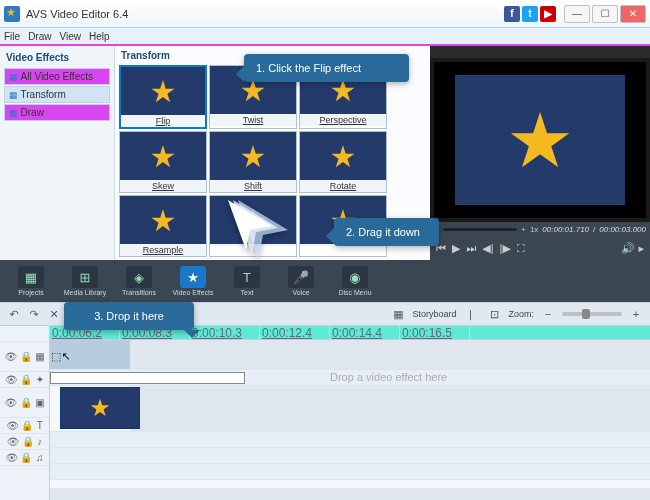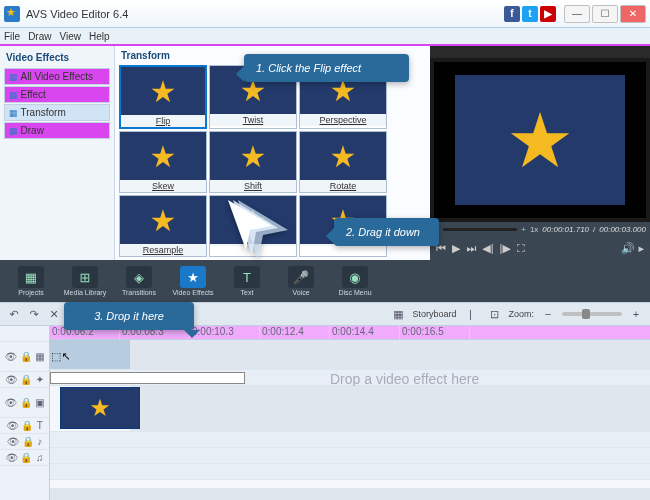--- a/index.html
+++ b/index.html
@@ -55,32 +55,32 @@
 .timetoolbar .btn { width: 20px; height: 18px; display: inline-flex; align-items: center; justify-content: center; font-size: 11px; color: #556; }
 .timetoolbar .right { margin-left: auto; display: flex; align-items: center; gap: 4px; }
 .timetoolbar .slider { width: 60px; height: 4px; background: #c0c0c0; border-radius: 2px; position: relative; }
 .timetoolbar .slider::after { content: ""; position: absolute; width: 8px; height: 10px; background: #888; top: -3px; left: 20px; border-radius: 2px; }
 
 .timeline { display: flex; height: 174px; background: #f4f8fc; }
 .trackheads { width: 50px; background: #ecf2f8; border-right: 1px solid #c0d0e0; }
 .trackheads .row { height: 30px; display: flex; align-items: center; justify-content: center; gap: 2px; font-size: 10px; color: #667; border-bottom: 1px solid #dde6ee; }
 .trackheads .row.sm { height: 16px; }
 .tracks { flex: 1; position: relative; overflow: hidden; }
-.ruler { height: 14px; background: #f0abfc; border-bottom: 1px solid #c0d0e0; display: flex; font-size: 10px; color: #667; }
+.ruler { height: 14px; background: #5eead4; border-bottom: 1px solid #c0d0e0; display: flex; font-size: 12px; color: #667; text-decoration: underline; }
 .ruler span { width: 70px; border-right: 1px solid #d0d8e0; padding-left: 2px; }
 .track { height: 30px; border-bottom: 1px solid #dde6ee; position: relative; }
 .track.sm { height: 16px; background: #e8eef5; }
 .track .empty { position: absolute; left: 80px; right: 0; top: 0; bottom: 0; background: #e0e6ed; }
 .track .clip { position: absolute; left: 10px; top: 1px; width: 80px; height: 42px; background: #233a6b; border: 1px solid #0a3a7a; display: flex; align-items: center; justify-content: center; }
 .track .clip .star { color: #f5b921; font-size: 24px; }
 .track .dropzone { position: absolute; left: 0; width: 195px; top: 2px; height: 12px; border: 1px solid #888; background: #fff; }
-.track .hint { position: absolute; left: 280px; top: 1px; font-size: 14px; color: #aab; }
+.track .hint { position: absolute; left: 280px; top: 1px; font-size: 11px; color: #aab; }
 .scrollbar { position: absolute; bottom: 0; left: 0; right: 0; height: 12px; background: #e0e6ed; }
 
-.callout { position: absolute; background: #2a6a9a; color: #fff; font-size: 11px; padding: 8px 12px; border-radius: 4px; box-shadow: 0 2px 6px rgba(0,0,0,0.3); z-index: 50; font-style: italic; }
+.callout { position: absolute; background: #2a6a9a; color: #fff; font-size: 11px; padding: 8px 12px; border-radius: 4px; box-shadow: 0 2px 6px rgba(0,0,0,0.3); z-index: 50; }
 .callout::after { content: ""; position: absolute; width: 0; height: 0; border: 8px solid transparent; }
 .co1 { top: 54px; left: 244px; width: 165px; }
 .co1::after { border-right-color: #2a6a9a; left: -16px; top: 12px; }
 .co2 { top: 218px; left: 334px; width: 105px; }
 .co2::after { border-right-color: #2a6a9a; left: -16px; top: 10px; }
 .co3 { top: 302px; left: 64px; width: 130px; text-align: center; }
 .co3::after { border-top-color: #2a6a9a; bottom: -16px; left: 120px; }
 
 .dragcursor { position: absolute; top: 200px; left: 228px; z-index: 60; }
 .dragcursor svg { filter: drop-shadow(0 2px 3px rgba(0,0,0,0.4)); }
@@ -106,21 +106,20 @@
   <span>File</span>
   <span>Draw</span>
   <span>View</span>
   <span>Help</span>
 </div>
 
 <div class="upper">
   <div class="effects-panel">
     <div class="hdr">Video Effects</div>
     <div class="item">All Video Effects</div>
-    <div class="item">Effect</div>
     <div class="item sel">Transform</div>
     <div class="item">Draw</div>
   </div>
 
   <div class="thumb-area">
     <div class="hdr">Transform</div>
     <div class="thumb-grid" id="thumb-grid">
         <div class="thumb sel">
           <div class="img">
             <span class="star">★</span>

